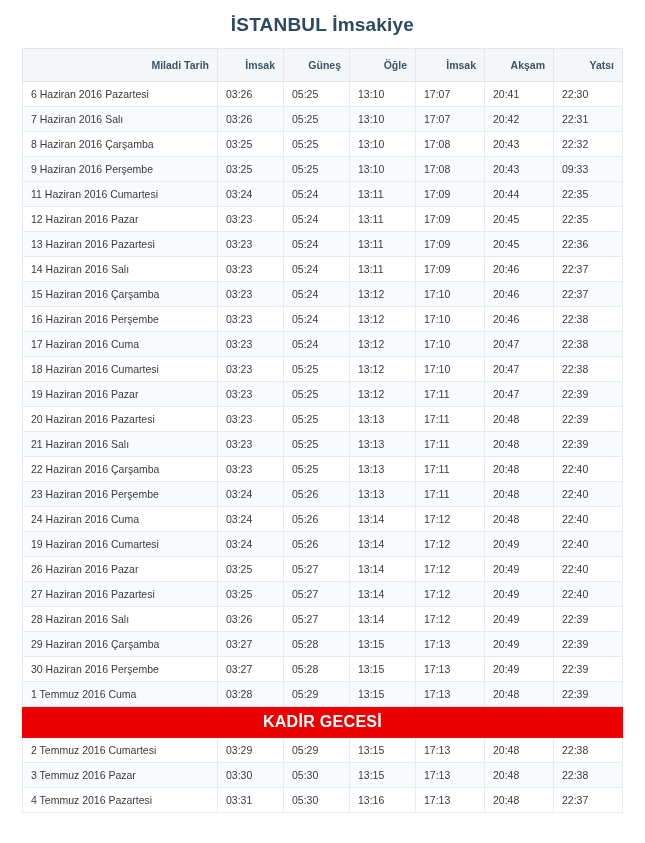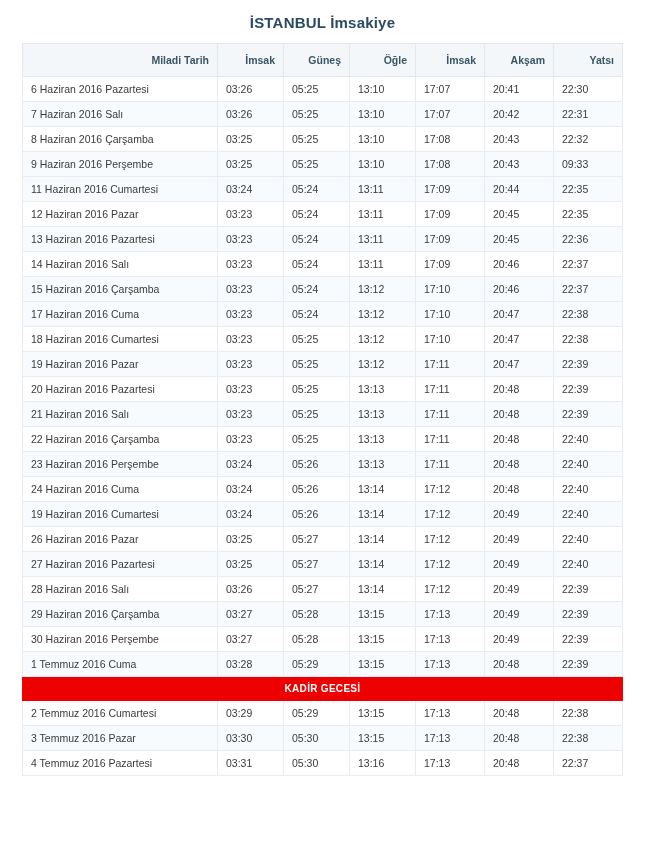--- a/index.html
+++ b/index.html
@@ -16,21 +16,21 @@
   }
   .page {
     width: 645px;
     height: 843px;
     box-sizing: border-box;
     padding: 0 22px;
     background: #ffffff;
   }
   .title {
     text-align: center;
-    font-size: 15px;
+    font-size: 19px;
     font-weight: bold;
     color: #2c4a63;
     padding: 14px 0 12px 0;
     letter-spacing: 0.2px;
   }
   table.imsakiye {
     width: 100%;
     border-collapse: collapse;
     font-size: 10.5px;
     table-layout: fixed;
@@ -58,21 +58,21 @@
     background: #ffffff;
   }
   table.imsakiye tr.row-odd td {
     background: #f8fbfd;
   }
   tr.special-row td {
     background: #ec0000 !important;
     color: #ffffff;
     text-align: center;
     font-weight: bold;
-    font-size: 10px;
+    font-size: 16px;
     letter-spacing: 0.3px;
     padding: 6px 8px;
     border: 1px solid #ec0000;
   }
   col.c-date   { width: 32.5%; }
   col.c-imsak  { width: 11%; }
   col.c-gunes  { width: 11%; }
   col.c-ogle   { width: 11%; }
   col.c-ikindi { width: 11.5%; }
   col.c-aksam  { width: 11.5%; }
@@ -180,20 +180,29 @@
         </tr>
         <tr class="row-odd">
           <td>15 Haziran 2016 Çarşamba</td>
           <td>03:23</td>
           <td>05:24</td>
           <td>13:12</td>
           <td>17:10</td>
           <td>20:46</td>
           <td>22:37</td>
         </tr>
+        <tr class="row-even">
+          <td>16 Haziran 2016 Perşembe</td>
+          <td>03:23</td>
+          <td>05:24</td>
+          <td>13:12</td>
+          <td>17:10</td>
+          <td>20:46</td>
+          <td>22:38</td>
+        </tr>
         <tr class="row-odd">
           <td>17 Haziran 2016 Cuma</td>
           <td>03:23</td>
           <td>05:24</td>
           <td>13:12</td>
           <td>17:10</td>
           <td>20:47</td>
           <td>22:38</td>
         </tr>
         <tr class="row-even">

